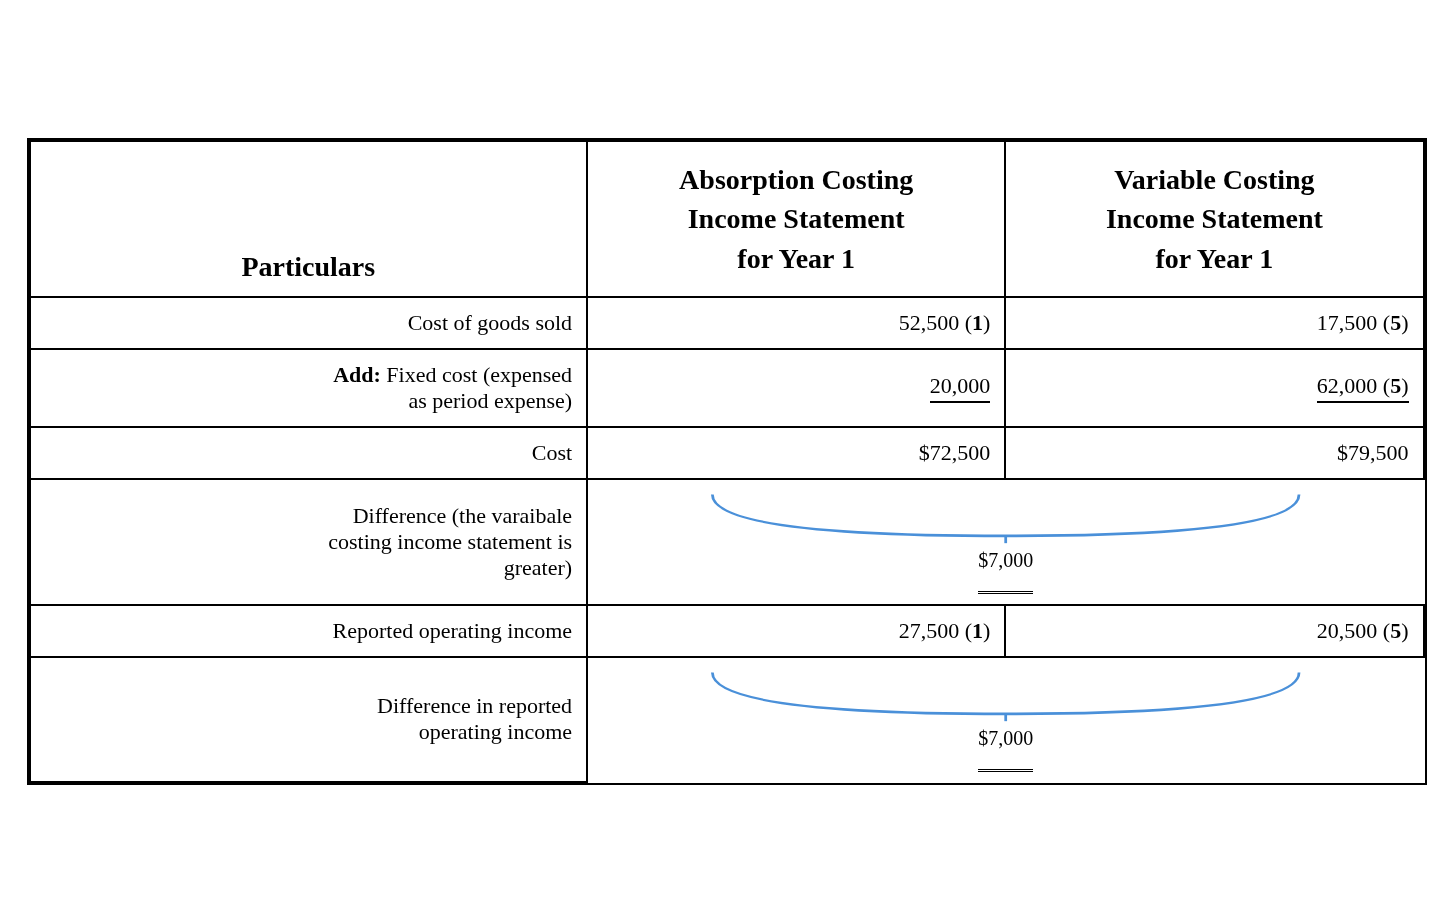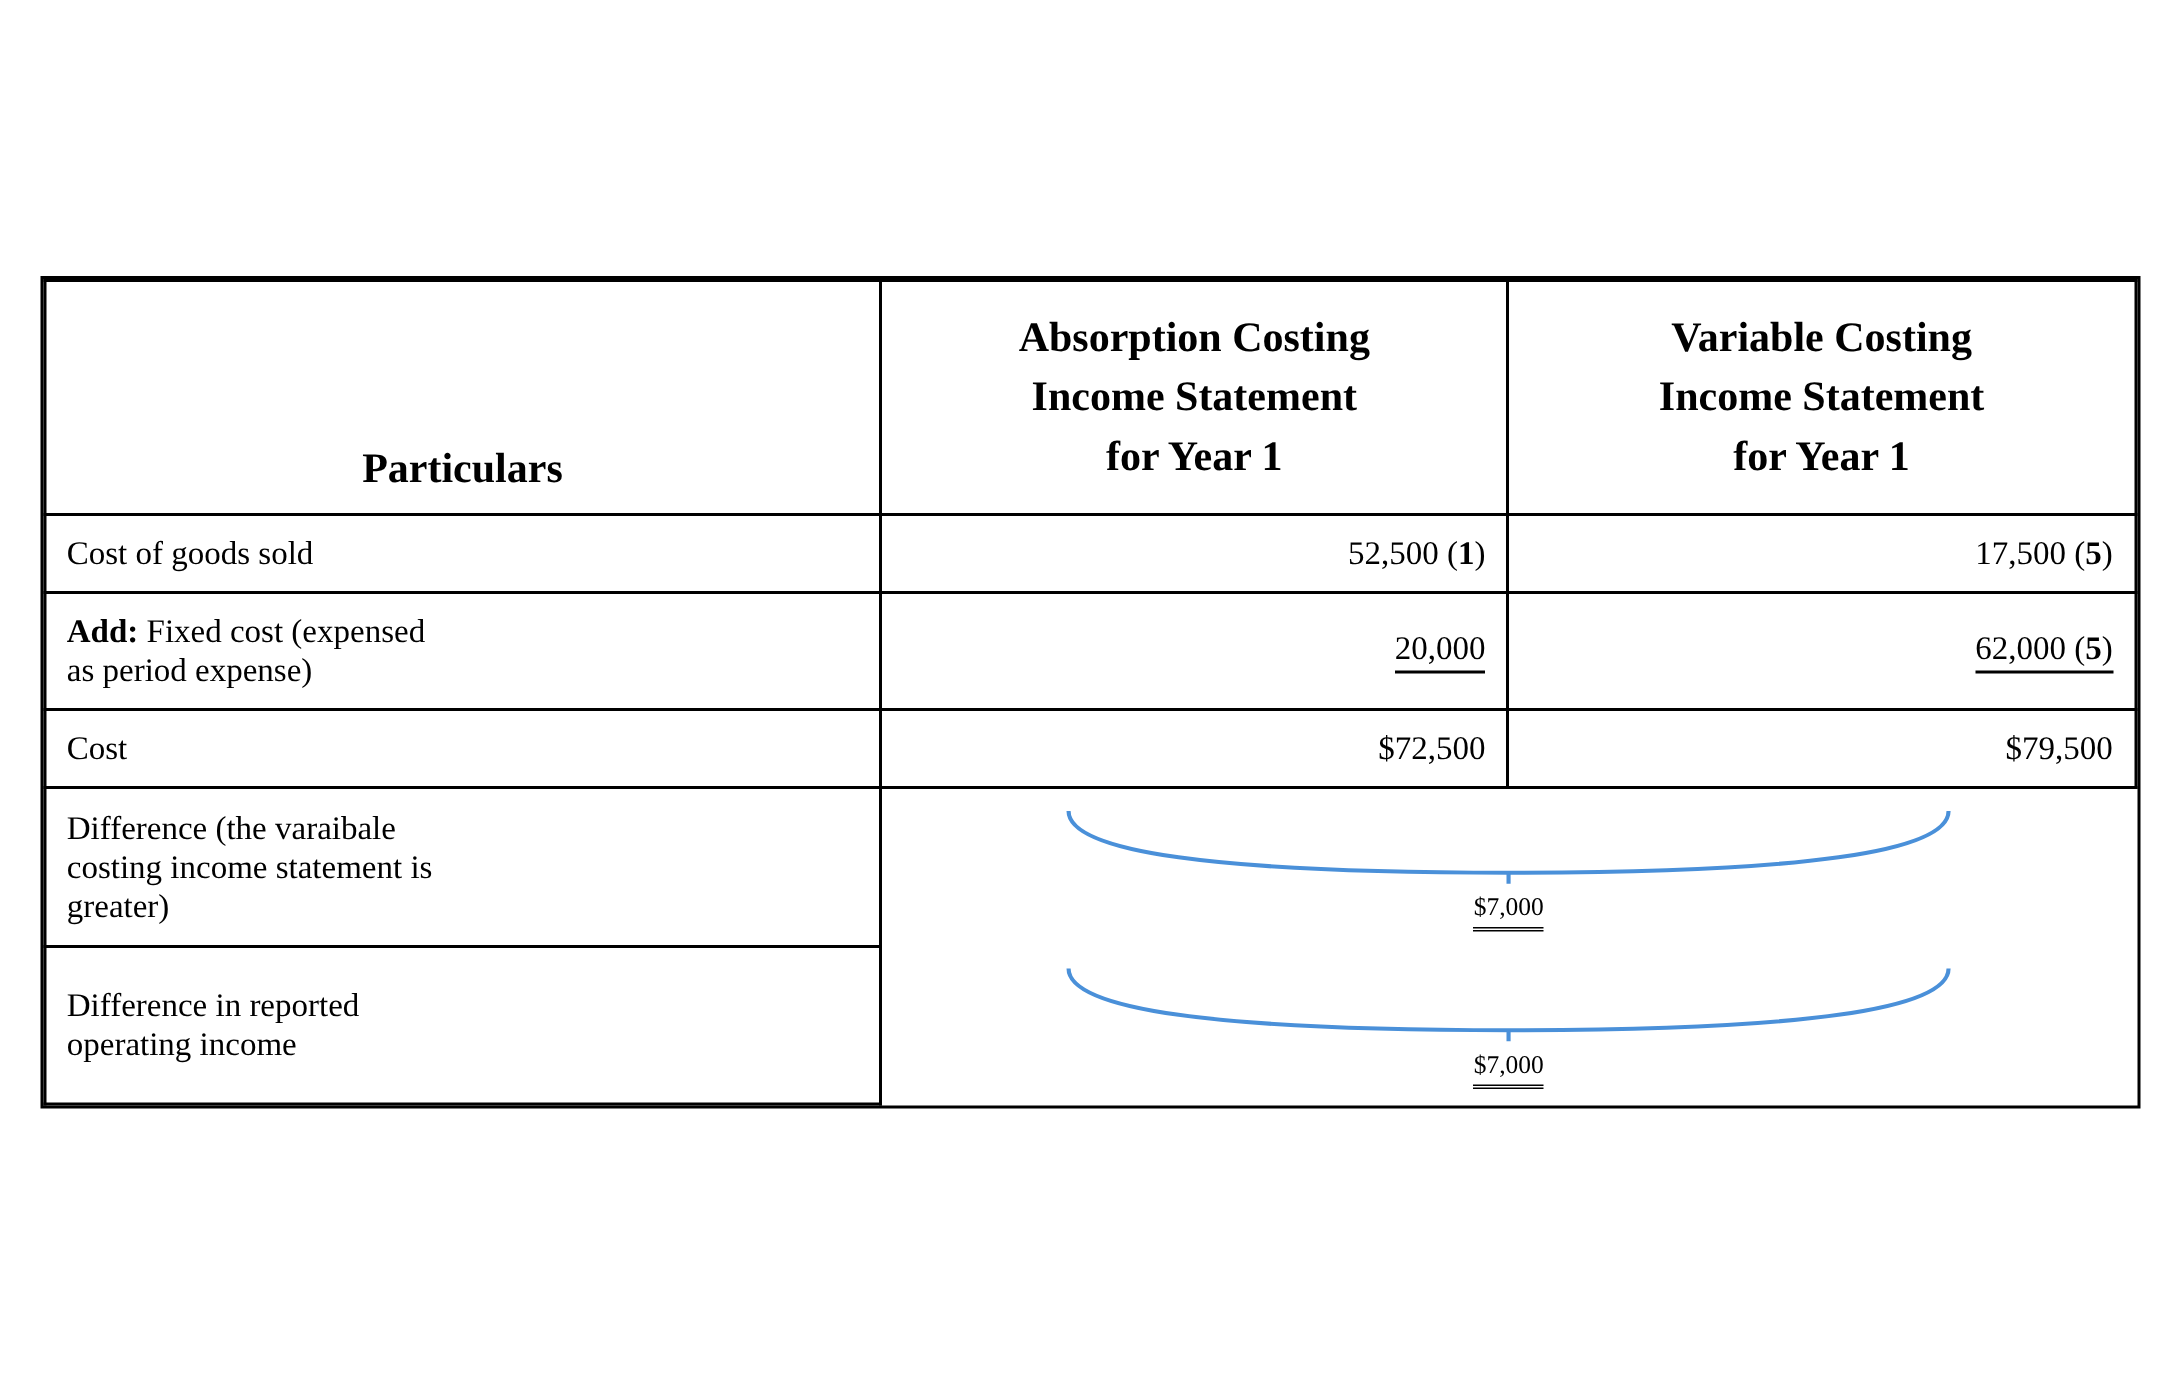--- a/index.html
+++ b/index.html
@@ -50,21 +50,21 @@
     }
 
     tbody td {
       border: 2px solid #000;
       padding: 12px 14px;
       vertical-align: middle;
       font-size: 22px;
     }
 
     .td-label {
-      text-align: left;
+      text-align: right;
     }
 
     .td-value {
       text-align: right;
       white-space: nowrap;
     }
 
     .underline-val {
       display: inline-block;
       border-bottom: 2px solid #000;
@@ -89,24 +89,24 @@
       padding: 10px 20px 10px 20px;
     }
 
     .brace-svg-top {
       width: 100%;
       height: 55px;
       overflow: visible;
     }
 
     .brace-value {
-      font-size: 17px;
+      font-size: 20px;
       text-align: center;
       border-bottom: 3px double #000;
-      padding-bottom: 3px;
+      padding-bottom: 19px;
       margin-top: 4px;
     }
 
     .diff-income-brace-cell {
       border: none !important;
       padding: 0 !important;
     }
   </style>
 </head>
 <body>
@@ -182,20 +182,31 @@
 
               <line x1="350" y1="50" x2="350" y2="58" stroke="#4a90d9" stroke-width="3"></line>
             </svg>
             <div class="brace-value">
               <span>$7,000</span>
             </div>
           </div>
         </td>
       </tr>
 
+      <tr>
+        <td class="td-label">
+          <span>Reported operating income</span>
+        </td>
+        <td class="td-value">
+          <span>27,500 (<span class="bold-marker">1</span>)</span>
+        </td>
+        <td class="td-value">
+          <span>20,500 (<span class="bold-marker">5</span>)</span>
+        </td>
+      </tr>
 
       <tr>
         <td class="td-label" style="border-bottom: 2px solid #000;">
           <span>Difference in reported<br>operating income</span>
         </td>
         <td colspan="2" class="diff-income-brace-cell" style="border-left: 2px solid #000; border-right: 2px solid #000; border-top: 2px solid #000; border-bottom: 2px solid #000;">
           <div class="brace-container">
             <svg class="brace-svg-top" viewBox="0 0 700 60" preserveAspectRatio="xMidYMid meet">
               <path d="M 30,5 Q 30,50 350,50 Q 670,50 670,5" fill="none" stroke="#4a90d9" stroke-width="3"></path>
               <line x1="350" y1="50" x2="350" y2="58" stroke="#4a90d9" stroke-width="3"></line>

